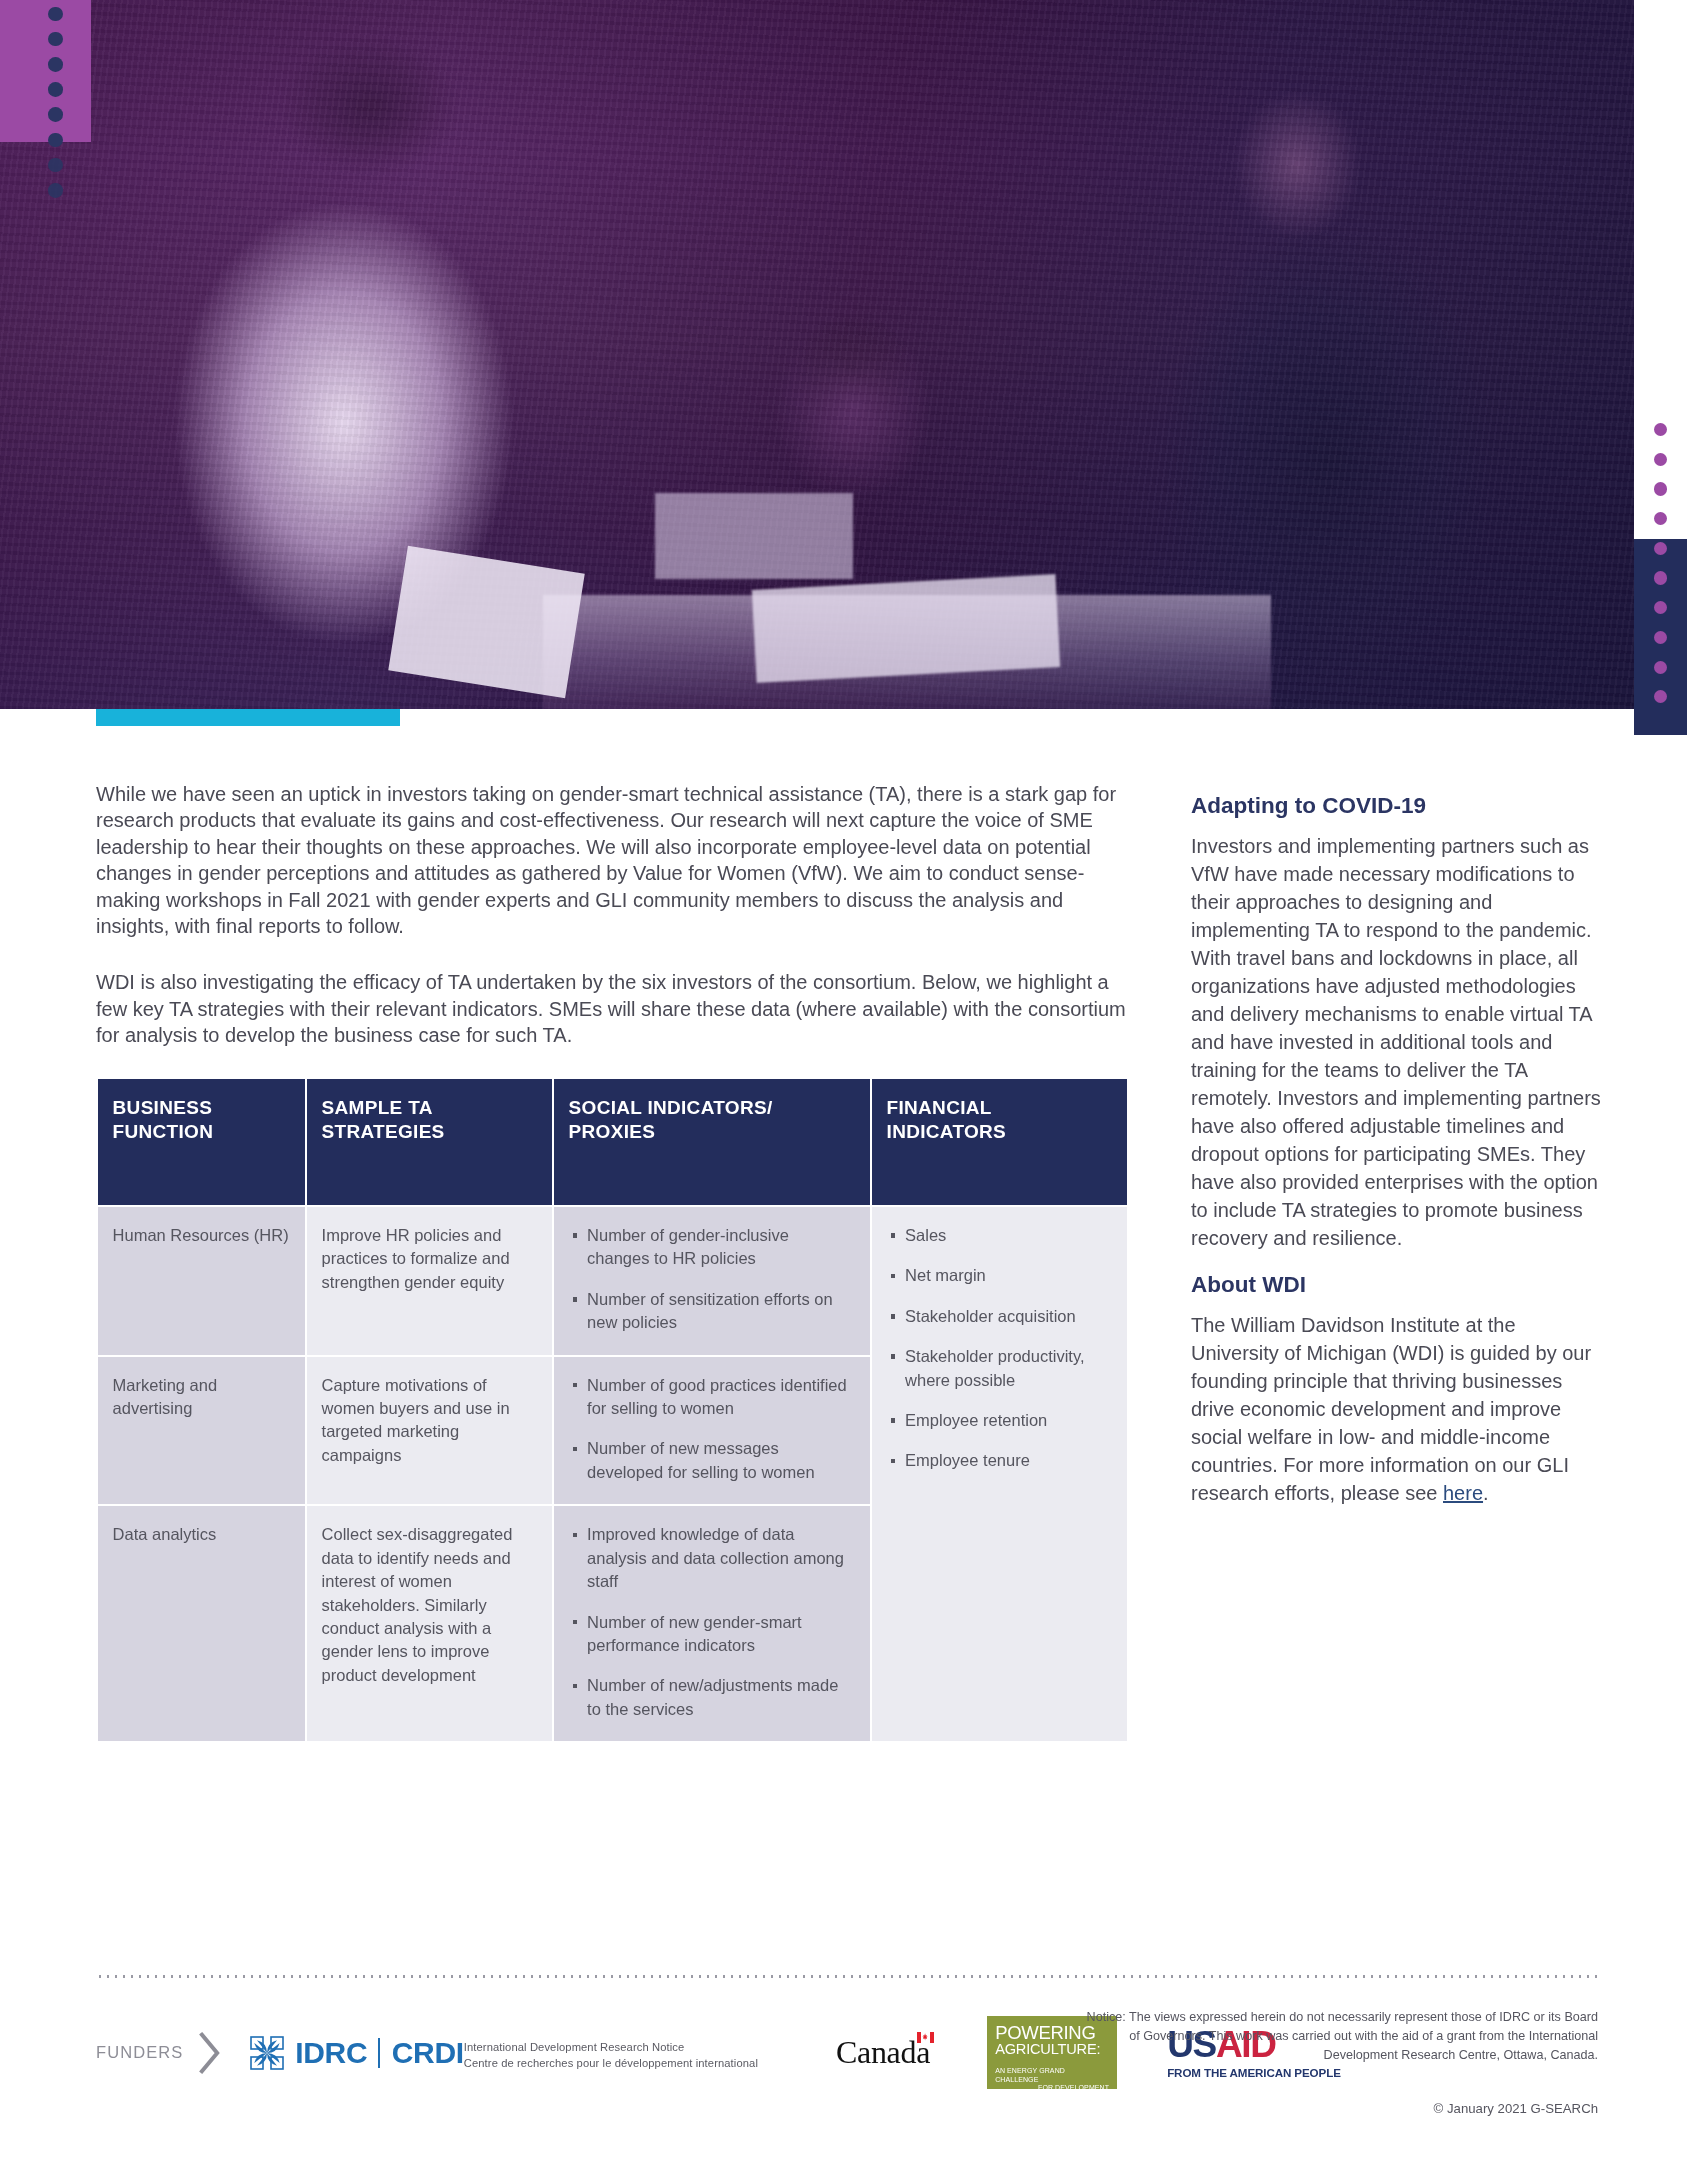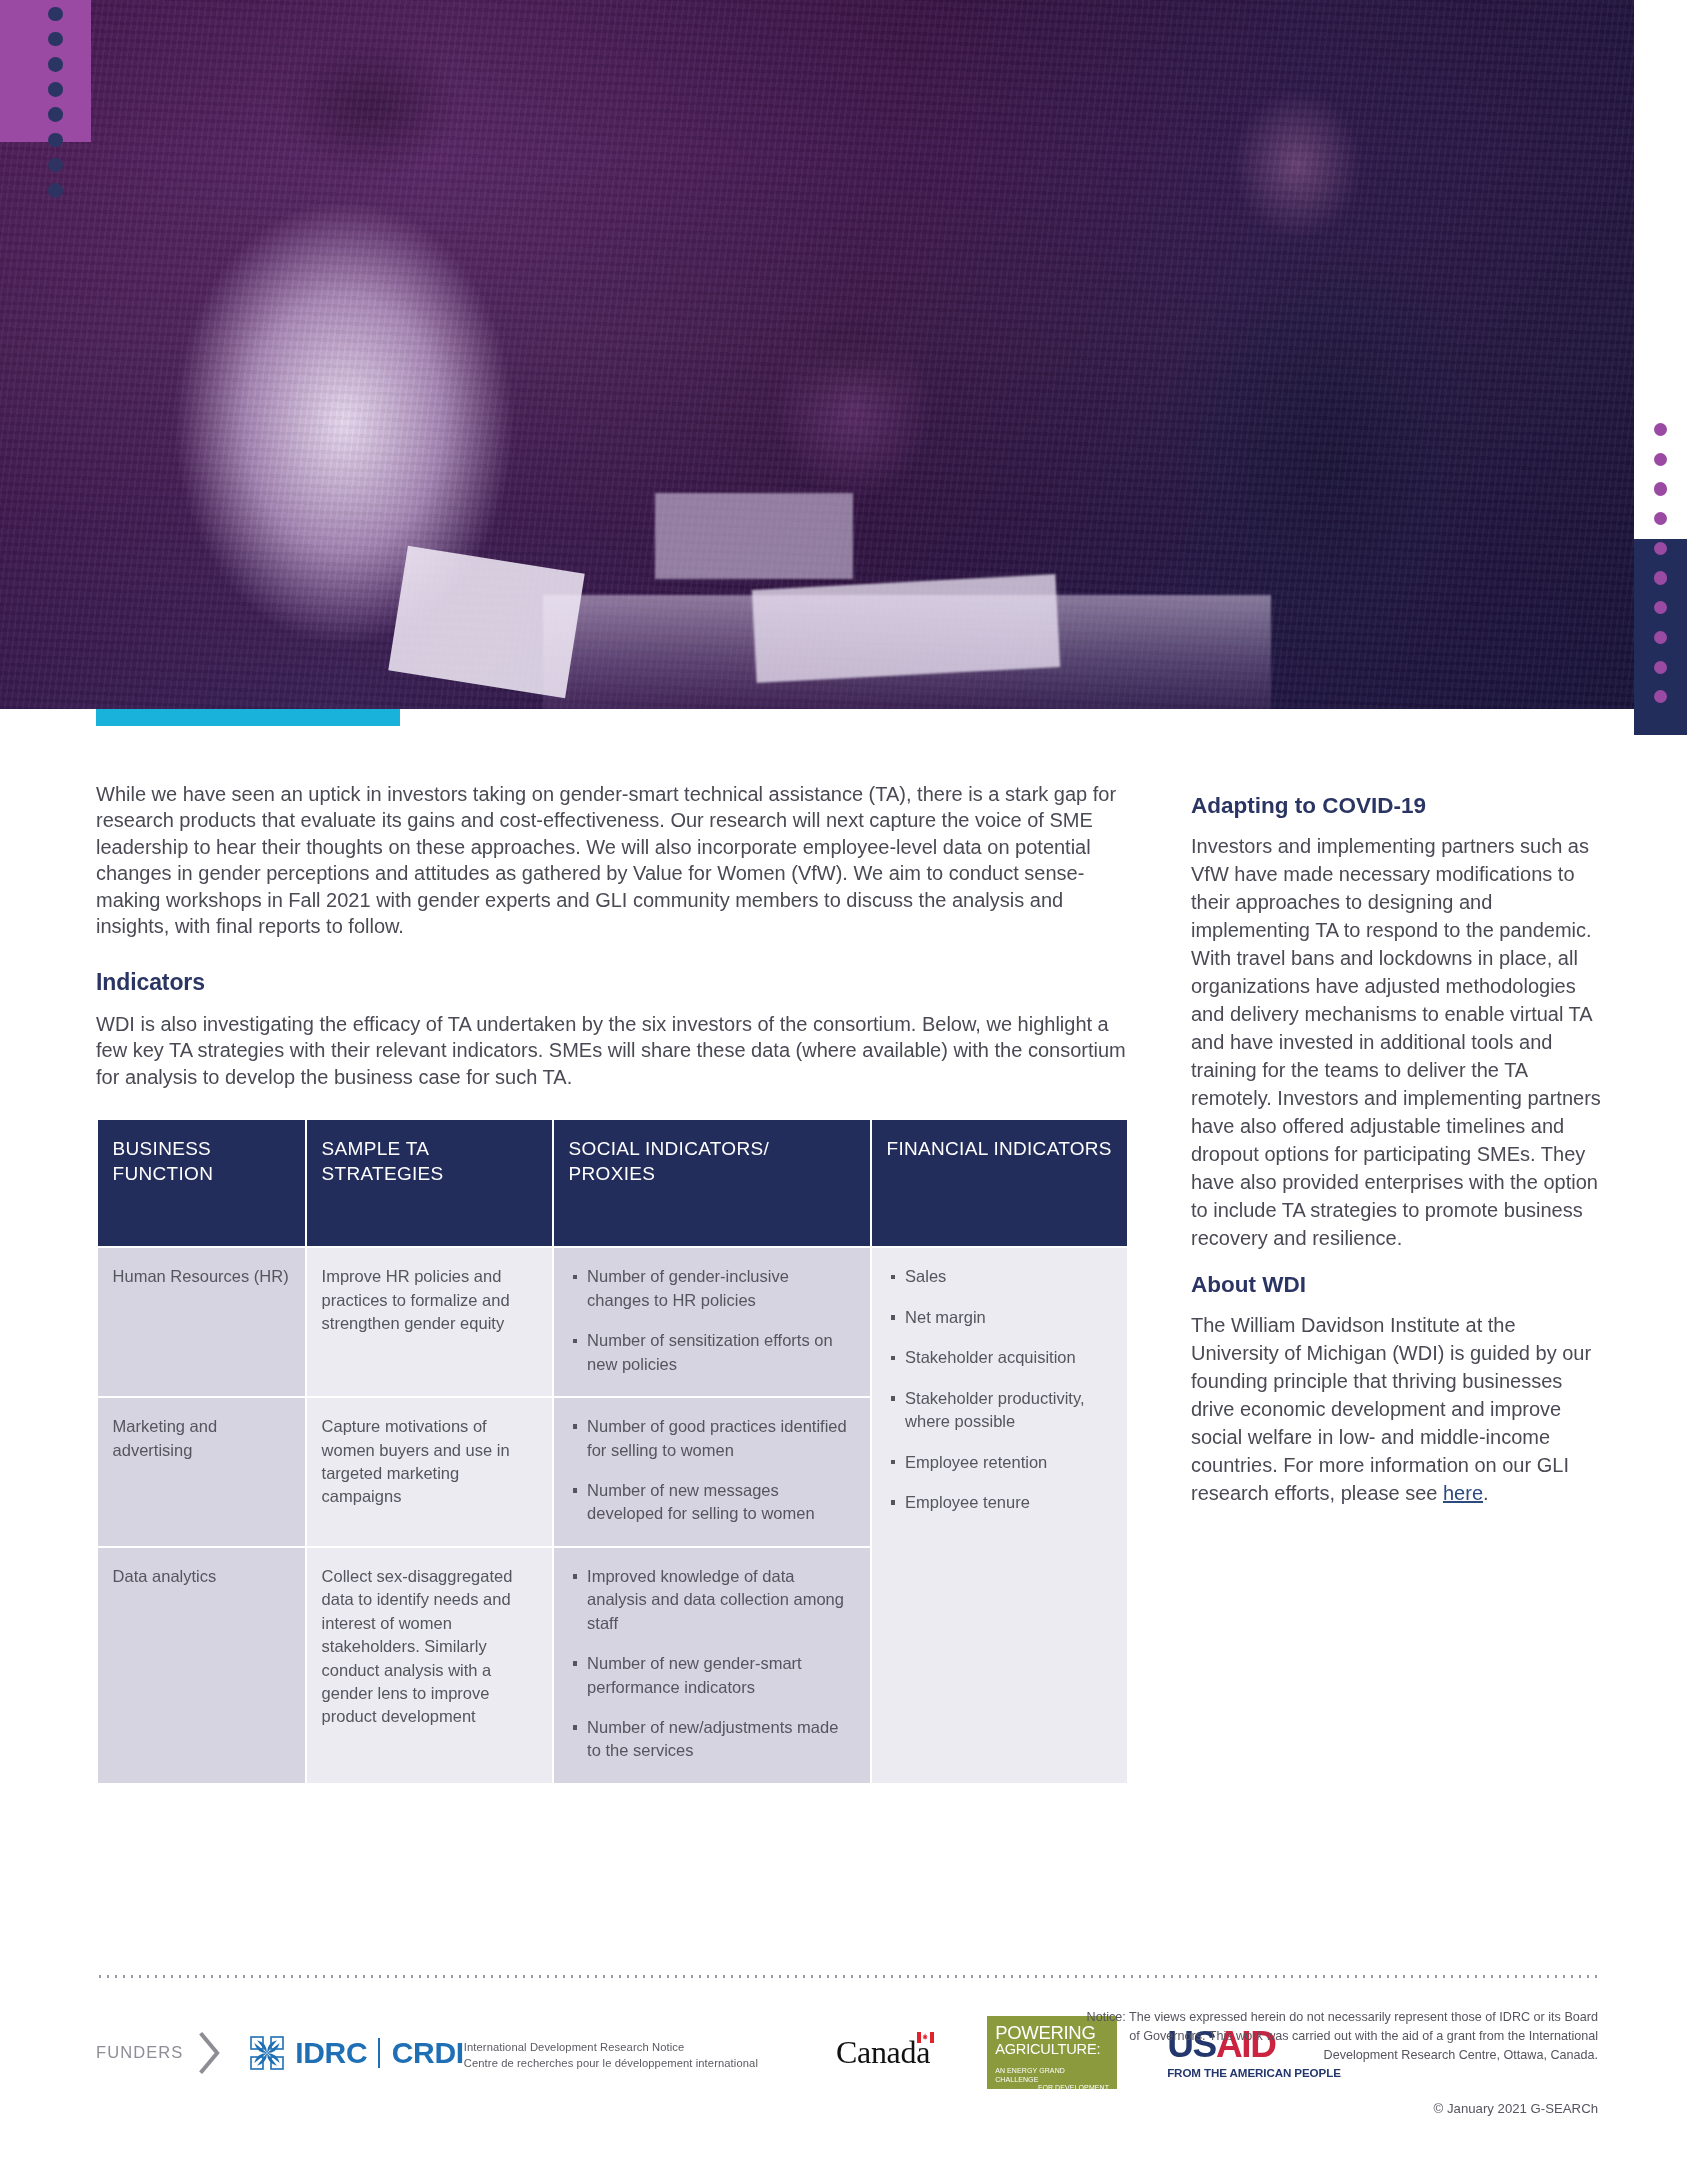--- a/index.html
+++ b/index.html
@@ -173,21 +173,21 @@
     margin-top: 28px;
     width: 1029px;
     border-collapse: separate;
     border-spacing: 2px;
     table-layout: fixed;
   }
   .ta-table th {
     background: #232d5c;
     color: #ffffff;
     font-size: 19px;
-    font-weight: normal;
+    font-weight: bold;
     letter-spacing: 0.3px;
     text-align: left;
     vertical-align: top;
     padding: 17px 14.6px 60px 14.6px;
     line-height: 1.30;
   }
   .ta-table td {
     vertical-align: top;
     font-size: 16.5px;
     line-height: 1.42;
@@ -366,21 +366,20 @@
 
   <div class="cyan-bar"></div>
 
   <div class="content">
 
     <div class="col-left">
       <p class="body-text">While we have seen an uptick in investors taking on gender-smart technical assistance (TA), there is a stark gap for research products that evaluate its gains and cost-effectiveness. Our research will next capture the voice of SME leadership to hear their thoughts on these approaches. We will also incorporate employee-level data on potential changes in gender perceptions and attitudes as gathered by Value for Women (VfW). We aim to conduct sense-making workshops in Fall 2021 with gender experts and GLI community members to discuss the analysis and insights, with final reports to follow.</p>
 
       <div class="spacer-lg"></div>
 
-      <h2 class="section-title small">Indicators</h2>
       <p class="body-text">WDI is also investigating the efficacy of TA undertaken by the six investors of the consortium. Below, we highlight a few key TA strategies with their relevant indicators. SMEs will share these data (where available) with the consortium for analysis to develop the business case for such TA.</p>
 
       <table class="ta-table">
         <colgroup>
           <col class="c1">
             <col class="c2">
             <col class="c3">
             <col class="c4">
         </colgroup>
         <thead>

